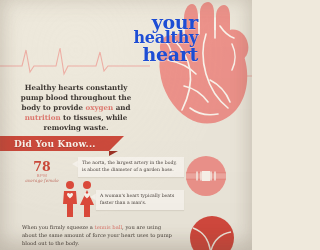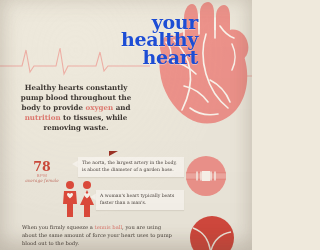--- a/index.html
+++ b/index.html
@@ -36,21 +36,21 @@
     position:absolute;left:88px;top:14px;width:110px;
     text-align:right;
     color:#1d4ed8;
     font-family:"DejaVu Serif", serif;
     font-weight:bold;
     line-height:.92;
     letter-spacing:-.3px;
     text-shadow:0 1px 0 rgba(255,255,255,.35);
   }
   .t1{font-size:19px;display:block;}
-  .t2{font-size:19px;display:block;}
+  .t2{font-size:16px;display:block;}
   .t3{font-size:19px;display:block;text-align:right;}
 
   
   .intro{
     position:absolute;left:15px;top:83px;width:122px;
     font-family:"DejaVu Serif", serif;
     font-size:7.1px;line-height:1.42;
     color:#3c3631;font-weight:bold;text-align:center;
   }
   .hl{color:#e07a70;}
@@ -151,20 +151,23 @@
   </svg>
 
   <div class="title">
     <span class="t1">your</span>
     <span class="t2">healthy</span>
     <span class="t3">heart</span>
   </div>
 
   <div class="intro"><span>Healthy hearts constantly pump blood throughout the body to provide </span><span class="hl">oxygen</span><span> and </span><span class="hl">nutrition</span><span> to tissues, while removing waste.</span></div>
 
+  <div class="ribbon">
+    <span>Did You Know...</span>
+  </div>
   <div class="ribbon-fold"></div>
 
   <div class="stats">
     <div>
       <div class="statnum">78</div>
       <div class="statunit">BPM</div>
       <div class="statlbl">average female</div>
     </div>
   </div>
 

